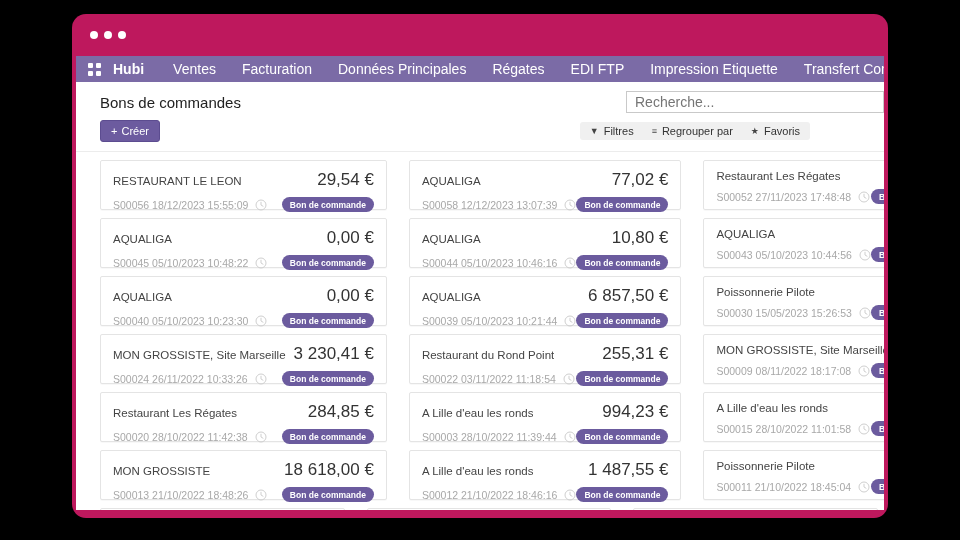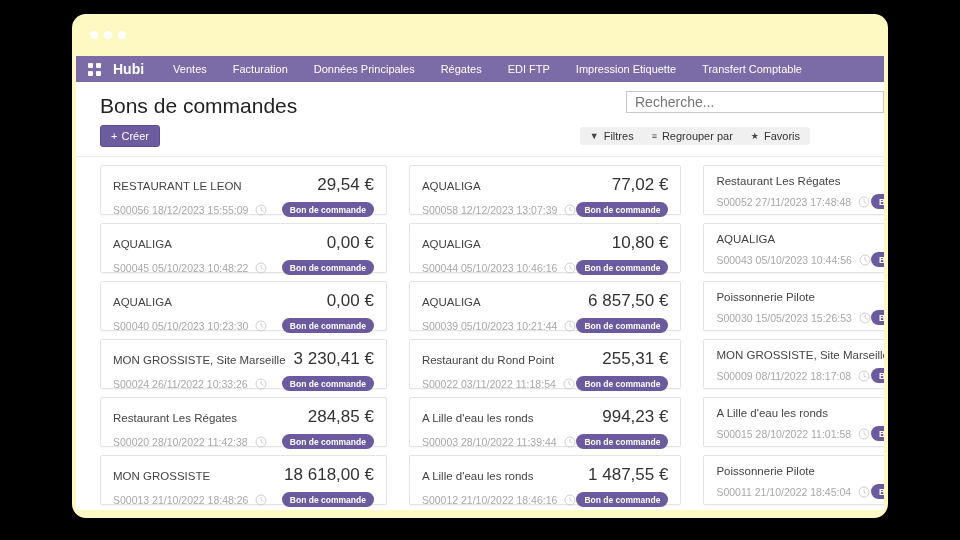--- a/index.html
+++ b/index.html
@@ -1,40 +1,40 @@
 <!DOCTYPE html>
 <html><head>
 <meta charset="utf-8">
 <style>
   * { margin:0; padding:0; box-sizing:border-box; }
   html,body { width:960px; height:540px; background:#000; overflow:hidden;
               font-family:"Liberation Sans", sans-serif; }
 
   .window { position:absolute; left:72px; top:14px; width:816px; height:504px;
-            background:#fef9c3; border-radius:14px; overflow:hidden; }
+            background:#be185d; border-radius:14px; overflow:hidden; }
 
   .titlebar { height:42px; display:flex; align-items:center; padding-left:18px; gap:6px; }
   .dot { width:8px; height:8px; border-radius:50%; background:#fff; }
 
   .app { position:absolute; left:4px; right:4px; top:42px; bottom:8px;
          background:#fff; overflow:hidden; display:flex; flex-direction:column; }
 
   
   .navbar { height:26px; background:#7b6ba6; display:flex; align-items:center;
             padding:0 12px; flex-shrink:0; }
   .apps-icon { width:13px; height:13px; display:grid;
                grid-template-columns:5px 5px; grid-template-rows:5px 5px; gap:3px; margin-right:12px; }
   .apps-icon span { background:#fff; border-radius:1px; }
   .brand { color:#fff; font-size:14px; font-weight:bold; margin-right:16px; }
-  .nav-item { color:#fff; font-size:11px; padding:0 13px; line-height:26px; cursor:pointer; white-space:nowrap;text-align:center; }
+  .nav-item { color:#fff; font-size:14px; padding:0 13px; line-height:26px; cursor:pointer; white-space:nowrap;text-align:center; }
 
   
   .page-head { display:flex; justify-content:space-between; align-items:flex-start;
                padding:9px 0 0 24px; }
-  .page-title { font-size:21px; color:#222; padding-top:3px; }
+  .page-title { font-size:15px; color:#222; padding-top:3px; }
   .search-input { width:258px; height:22px; border:1px solid #c9c9c9; font-size:14px;
                   padding:0 8px; color:#555; outline:none;
                   font-family:"Liberation Sans", sans-serif; }
 
   
   .controls { display:flex; align-items:center; padding:7px 0 9px 24px;
               border-bottom:1px solid #ececec; }
   .create-btn { background:#6c5b9f; border:1px solid #5c4c90; color:#fff; font-size:11px;
                 padding:4px 10px; border-radius:3px; cursor:pointer; display:flex;
                 align-items:center; gap:4px; font-family:"Liberation Sans", sans-serif; }

